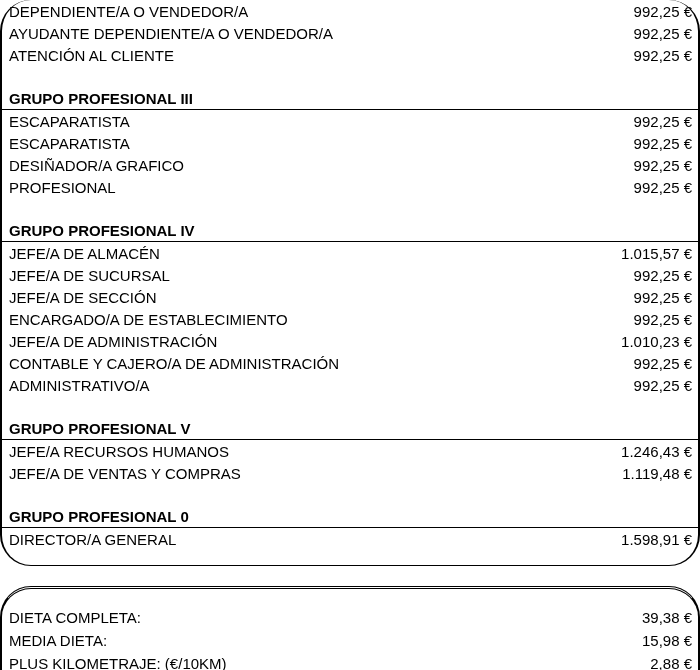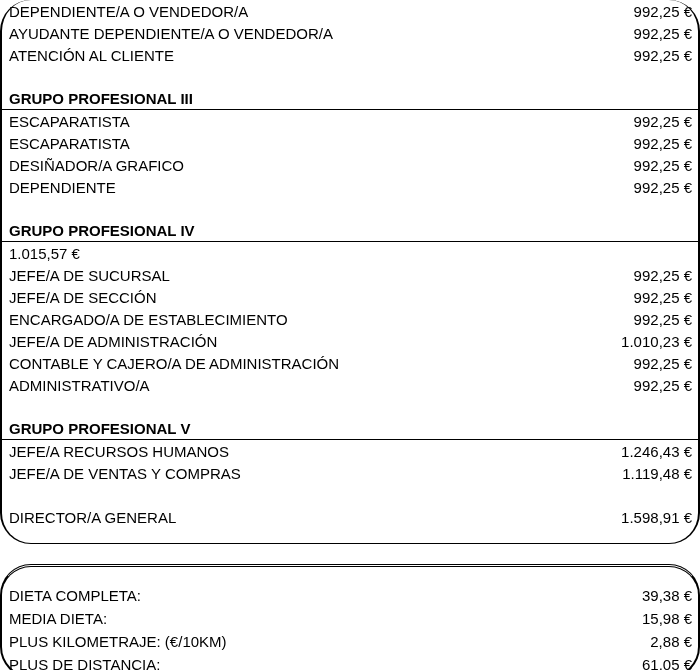--- a/index.html
+++ b/index.html
@@ -74,28 +74,29 @@
     </div>
     <div class="row item">
       <span class="label">ESCAPARATISTA</span>
       <span class="amount">992,25 €</span>
     </div>
     <div class="row item">
       <span class="label">DESIÑADOR/A GRAFICO</span>
       <span class="amount">992,25 €</span>
     </div>
     <div class="row item">
-      <span class="label">DEPENDIENTE</span>
+      <span class="label">PROFESIONAL</span>
       <span class="amount">992,25 €</span>
     </div>
     <div class="row blank"></div>
     <div class="row header">
       <span class="label">GRUPO PROFESIONAL IV</span>
     </div>
     <div class="row item">
+      <span class="label">JEFE/A DE ALMACÉN</span>
       <span class="amount">1.015,57 €</span>
     </div>
     <div class="row item">
       <span class="label">JEFE/A DE SUCURSAL</span>
       <span class="amount">992,25 €</span>
     </div>
     <div class="row item">
       <span class="label">JEFE/A DE SECCIÓN</span>
       <span class="amount">992,25 €</span>
     </div>
@@ -121,20 +122,23 @@
     </div>
     <div class="row item">
       <span class="label">JEFE/A RECURSOS HUMANOS</span>
       <span class="amount">1.246,43 €</span>
     </div>
     <div class="row item">
       <span class="label">JEFE/A DE VENTAS Y COMPRAS</span>
       <span class="amount">1.119,48 €</span>
     </div>
     <div class="row blank"></div>
+    <div class="row header">
+      <span class="label">GRUPO PROFESIONAL 0</span>
+    </div>
     <div class="row item">
       <span class="label">DIRECTOR/A GENERAL</span>
       <span class="amount">1.598,91 €</span>
     </div>
     <div class="row blank"></div>
   </div>
 <div class="table allowances-table">
     <div class="row item">
       <span class="label">DIETA COMPLETA:</span>
       <span class="amount">39,38 €</span>

